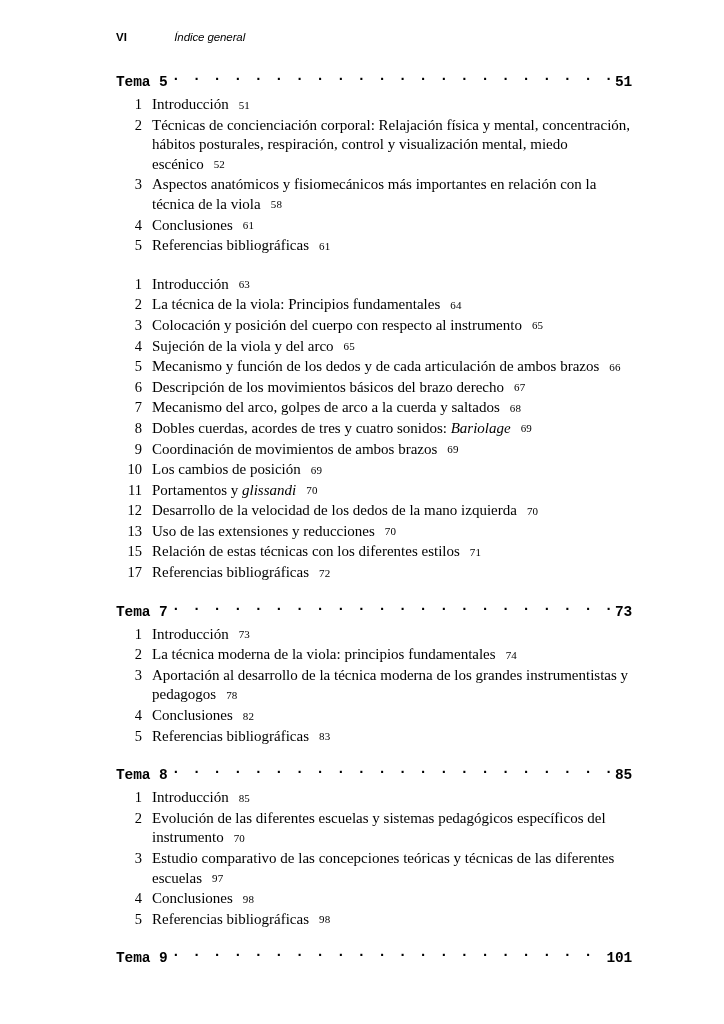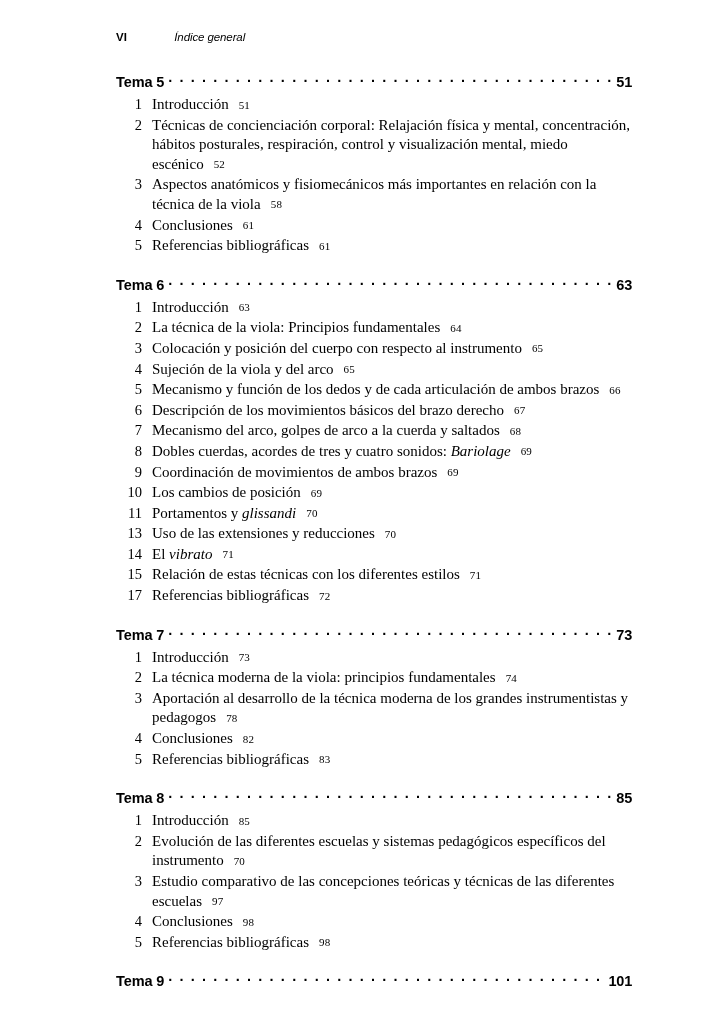--- a/index.html
+++ b/index.html
@@ -57,21 +57,21 @@
     margin-bottom: 0;
   }
   .tema-group + .tema-group {
     margin-top: 18px;
   }
 
   
   .tema-line {
     display: flex;
     align-items: baseline;
-    font-family: Liberation Sans, sans-serif;
+    font-family: Liberation Mono, monospace;
     font-weight: bold;
     font-size: 14.5px;
     line-height: 20px;
     margin-bottom: 3px;
     white-space: nowrap;
   }
   .tema-label {
     flex: 0 0 auto;
     letter-spacing: -0.1px;
   }
@@ -160,25 +160,20 @@
         <div class="entry">
           <span class="entry-num">4</span>
           <span class="entry-body"><span class="entry-title">Conclusiones</span><span class="entry-page">61</span></span>
         </div>
         <div class="entry">
           <span class="entry-num">5</span>
           <span class="entry-body"><span class="entry-title">Referencias bibliográficas</span><span class="entry-page">61</span></span>
         </div>
       </div>
       <div class="tema-group">
-        <div class="tema-line">
-          <span class="tema-label">Tema 6</span>
-          <span class="tema-leader"></span>
-          <span class="tema-page">63</span>
-        </div>
         <div class="entry">
           <span class="entry-num">1</span>
           <span class="entry-body"><span class="entry-title">Introducción</span><span class="entry-page">63</span></span>
         </div>
         <div class="entry">
           <span class="entry-num">2</span>
           <span class="entry-body"><span class="entry-title">La técnica de la viola: Principios fundamentales</span><span class="entry-page">64</span></span>
         </div>
         <div class="entry">
           <span class="entry-num">3</span>
@@ -210,28 +205,28 @@
         </div>
         <div class="entry">
           <span class="entry-num">10</span>
           <span class="entry-body"><span class="entry-title">Los cambios de posición</span><span class="entry-page">69</span></span>
         </div>
         <div class="entry">
           <span class="entry-num">11</span>
           <span class="entry-body"><span class="entry-title">Portamentos y </span><i>glissandi</i><span class="entry-page">70</span></span>
         </div>
         <div class="entry">
+          <span class="entry-num">12</span>
+          <span class="entry-body"><span class="entry-title">Desarrollo de la velocidad de los dedos de la mano izquierda</span><span class="entry-page">70</span></span>
+        </div>
+        <div class="entry">
           <span class="entry-num">13</span>
           <span class="entry-body"><span class="entry-title">Uso de las extensiones y reducciones</span><span class="entry-page">70</span></span>
         </div>
         <div class="entry">
-          <span class="entry-num">14</span>
-          <span class="entry-body"><span class="entry-title">El </span><i>vibrato</i><span class="entry-page">71</span></span>
-        </div>
-        <div class="entry">
           <span class="entry-num">15</span>
           <span class="entry-body"><span class="entry-title">Relación de estas técnicas con los diferentes estilos</span><span class="entry-page">71</span></span>
         </div>
         <div class="entry">
           <span class="entry-num">17</span>
           <span class="entry-body"><span class="entry-title">Referencias bibliográficas</span><span class="entry-page">72</span></span>
         </div>
       </div>
       <div class="tema-group">
         <div class="tema-line">

